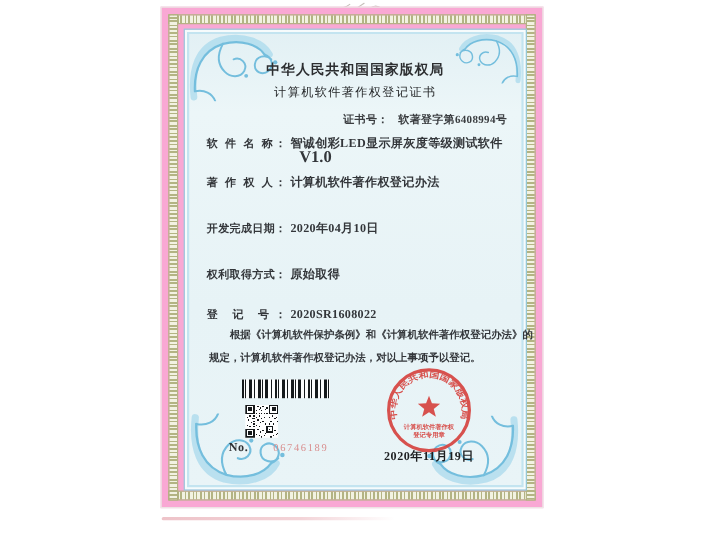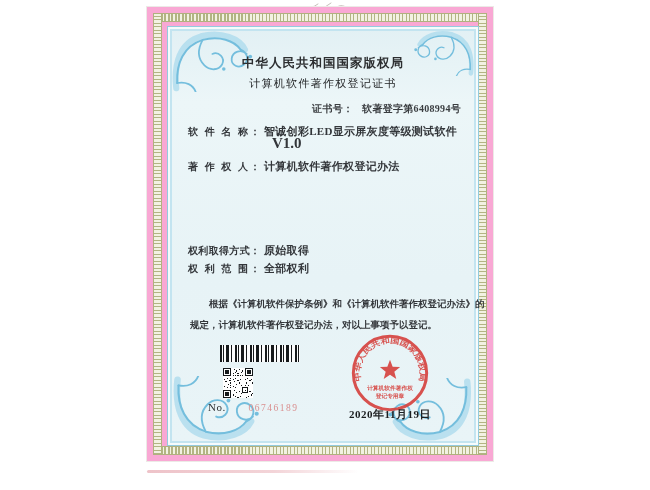--- a/index.html
+++ b/index.html
@@ -62,21 +62,21 @@
     color:#33363a;white-space:nowrap;}
   .st1{top:271px;text-indent:19px;text-align:right;}
   .st2{top:292px;}
   
   .barcode{
     position:absolute;left:52px;top:318px;width:80px;height:17px;background:#fff;
     background:repeating-linear-gradient(90deg,#15181a 0 2px,#fbfbfb 2px 3px,#15181a 3px 4px,#fbfbfb 4px 6px,#15181a 6px 9px,#fbfbfb 9px 11px,#15181a 11px 12px,#fbfbfb 12px 15px);
   }
   .qr{position:absolute;left:55px;top:341px;width:30px;height:30px;}
   .serial{position:absolute;left:40px;top:374px;font-size:11px;white-space:nowrap;}
-  .serial .pfx{color:#2e3134;font-weight:400;letter-spacing:.5px;}
+  .serial .pfx{color:#2e3134;font-weight:700;letter-spacing:.5px;}
   .serial .num{color:#d98f8f;font-family:Liberation Serif, serif;
     font-size:9.5px;letter-spacing:1.5px;margin-left:20px;}
   
   .seal{position:absolute;left:182px;top:306px;width:80px;height:80px;opacity:.9;}
   .issue-date{
     position:absolute;left:172px;top:380px;width:100px;text-align:center;
     font-size:11px;font-weight:700;color:#1c1e20;letter-spacing:.5px;white-space:nowrap;
   }
   
   .pencil{position:absolute;left:290px;top:0;width:62px;height:14px;}
@@ -141,25 +141,28 @@
     </div>
 
     <div class="frow r0">
       <span class="flabel">软 件 名 称：</span><span class="fvalue">智诚创彩LED显示屏灰度等级测试软件</span>
     </div>
     <div class="fvalue2 r0b">V1.0</div>
 
     <div class="frow r1">
       <span class="flabel">著 作 权 人：</span><span class="fvalue">计算机软件著作权登记办法</span>
     </div>
+    <div class="frow r2">
+      <span class="flabel">开发完成日期：</span><span class="fvalue">2020年04月10日</span>
+    </div>
     <div class="frow r4">
       <span class="flabel">权利取得方式：</span><span class="fvalue">原始取得</span>
     </div>
-    <div class="frow r5">
-      <span class="flabel">权 利 范 围：</span><span class="fvalue">全部权利</span>
+    <div class="frow r6">
+      <span class="flabel">登  记  号：</span><span class="fvalue">2020SR1608022</span>
     </div>
 
     <div class="stmt st1">根据《计算机软件保护条例》和《计算机软件著作权登记办法》的</div>
     <div class="stmt st2">规定，计算机软件著作权登记办法，对以上事项予以登记。</div>
 
     <div class="barcode"></div>
 
     <svg class="qr" viewBox="0 0 25 25" shape-rendering="crispEdges">
       <rect width="25" height="25" fill="#fff"></rect>
       <g fill="#15181a">

